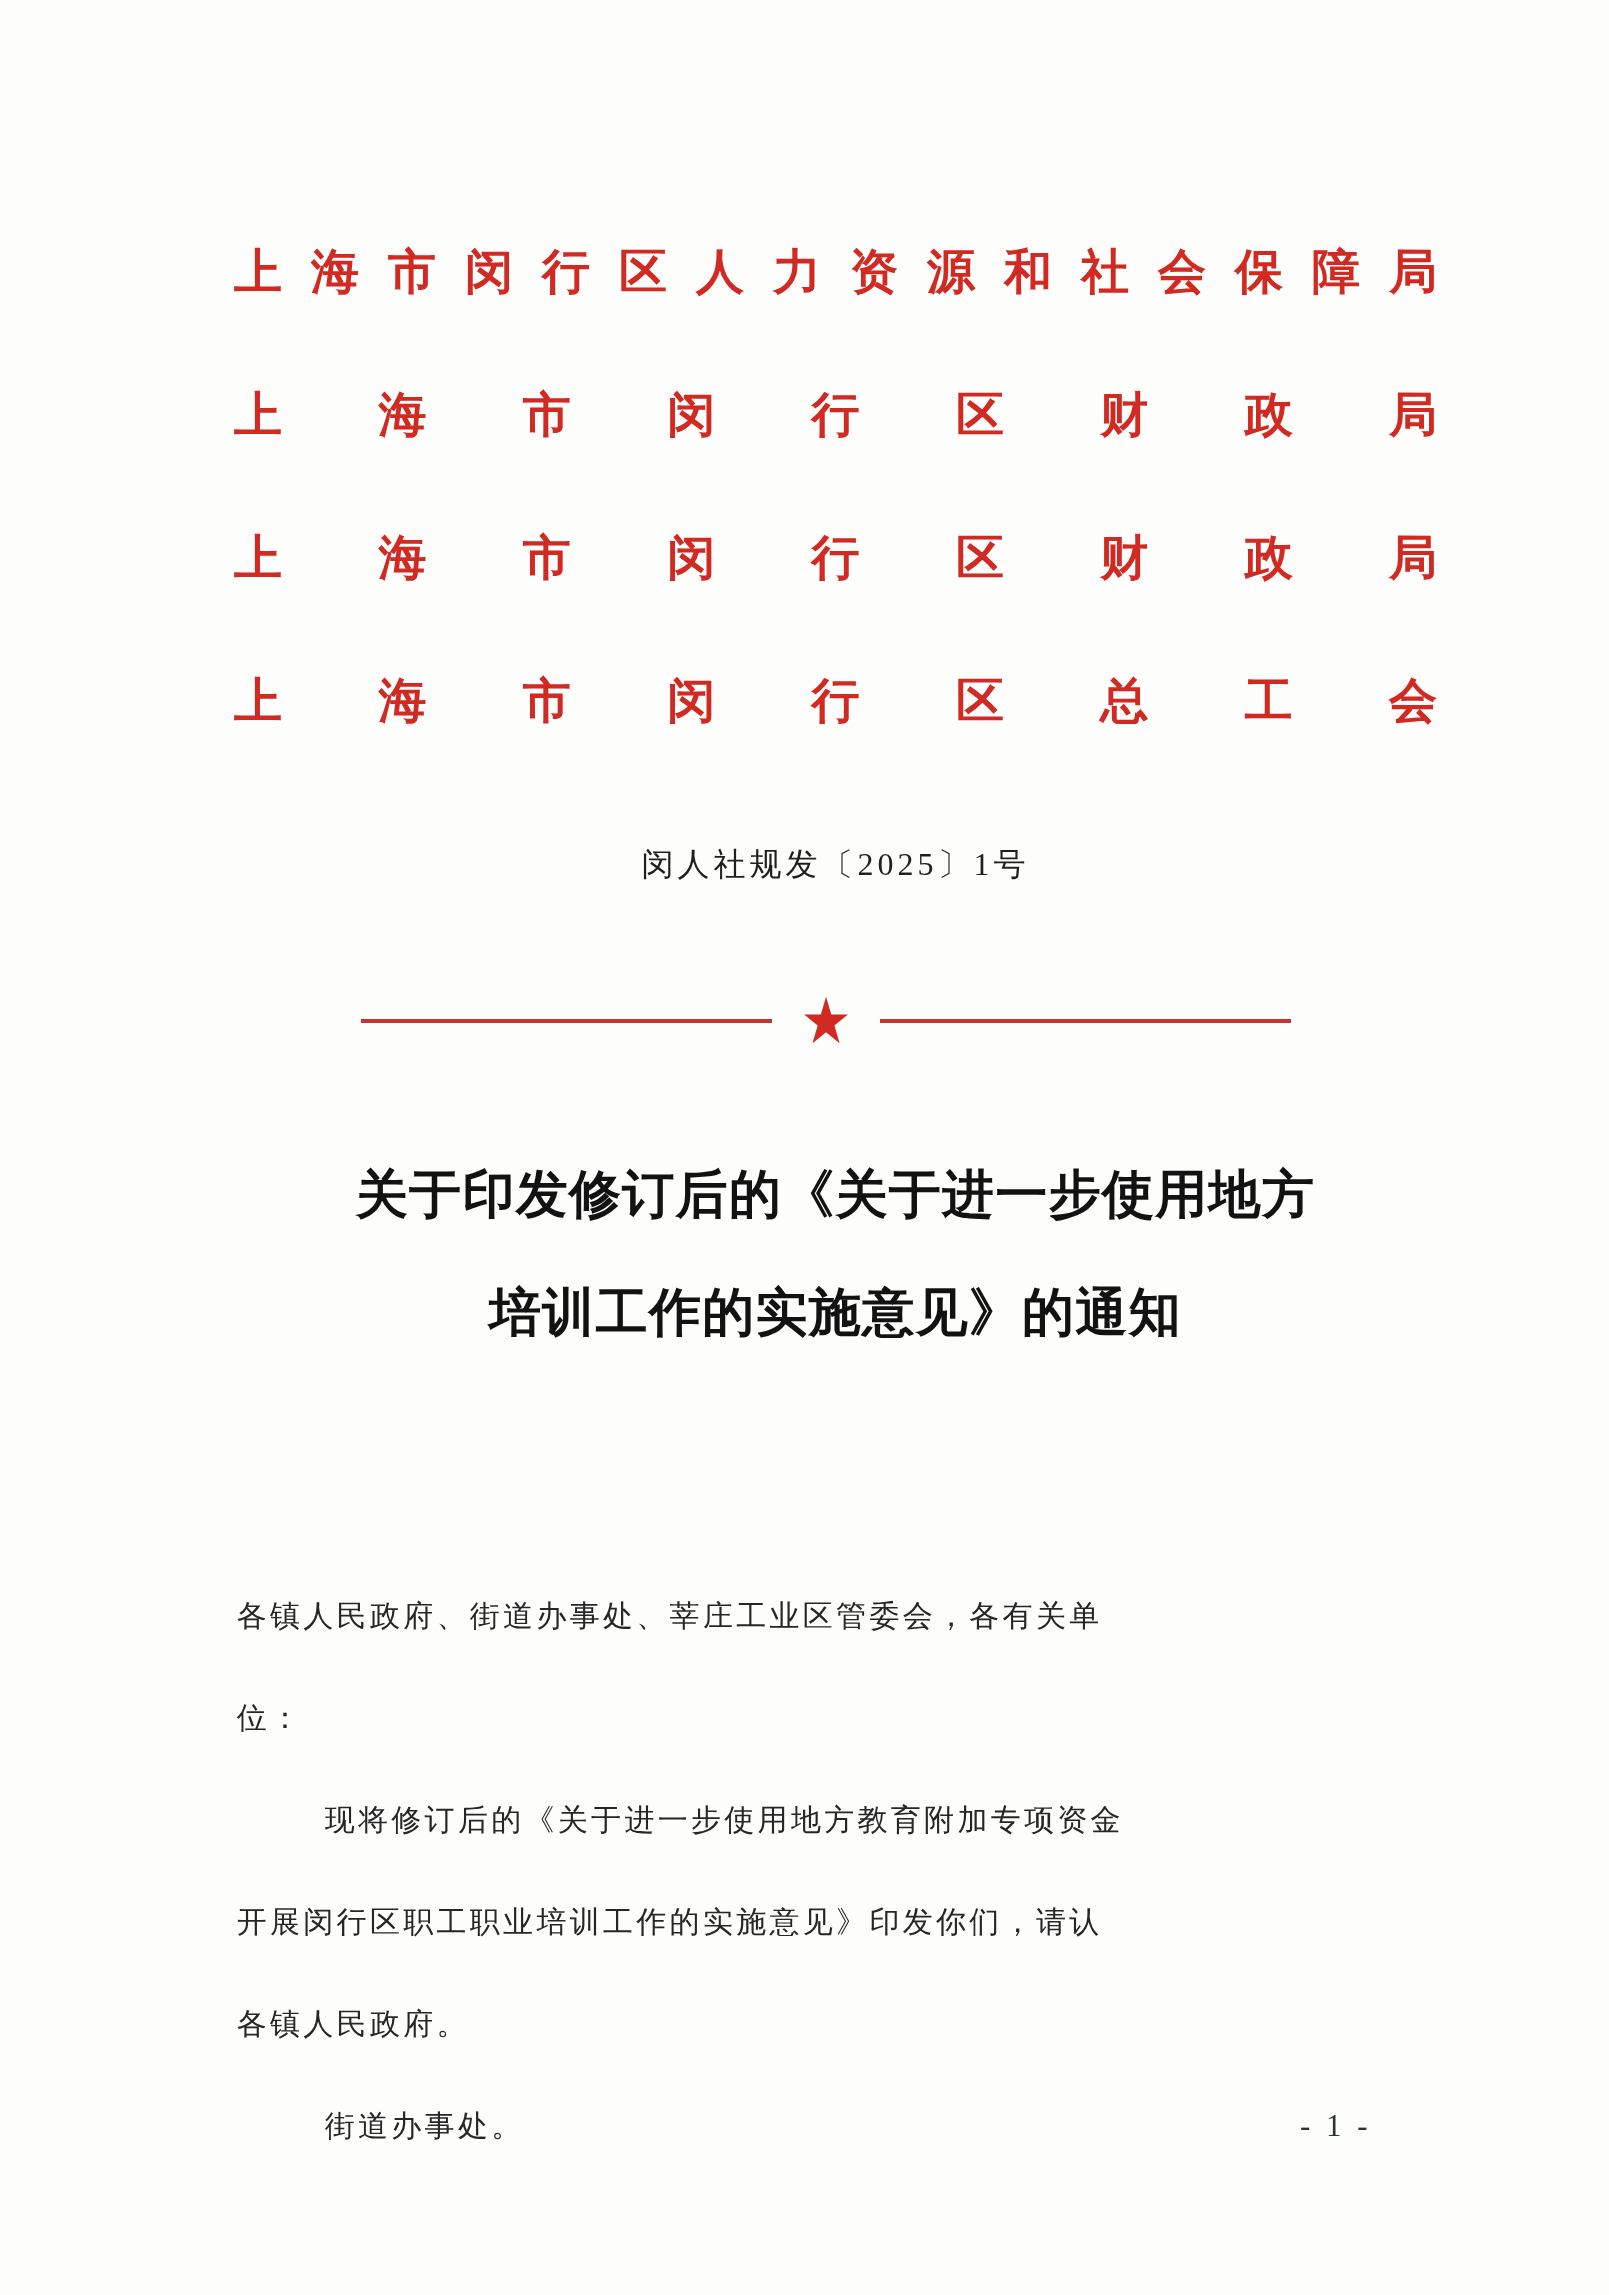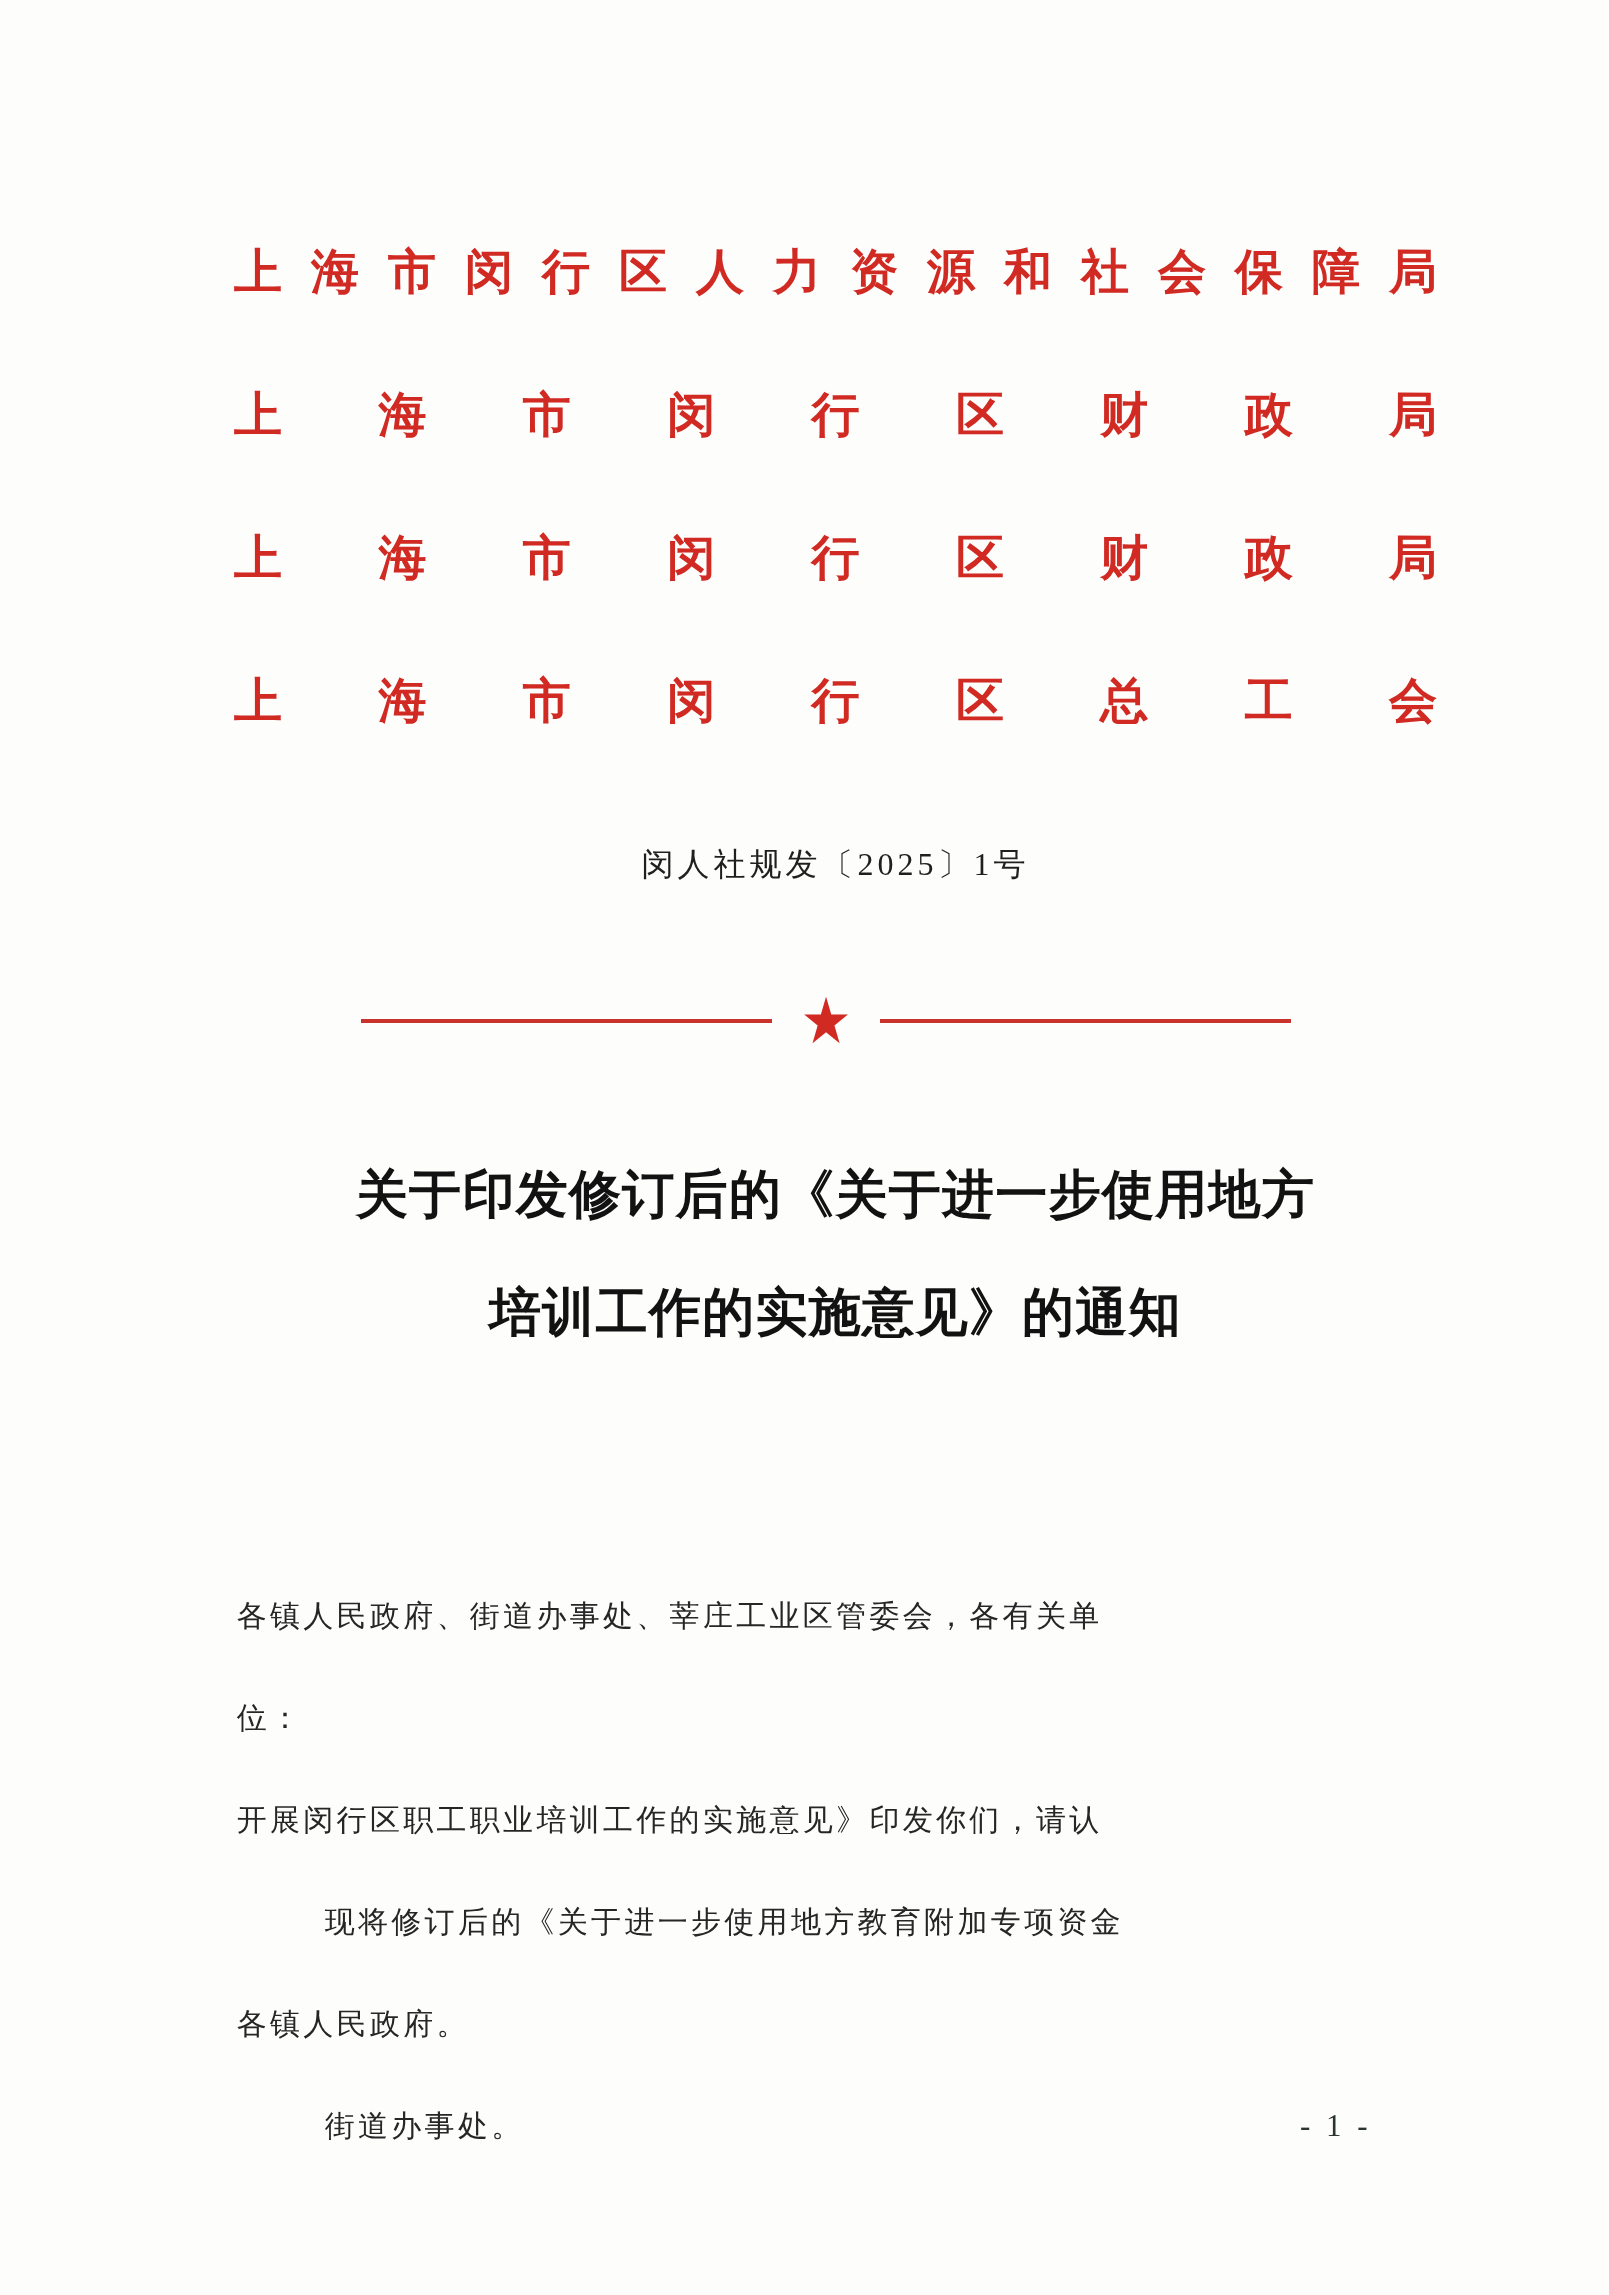--- a/index.html
+++ b/index.html
@@ -141,22 +141,22 @@
     </div>
 
     <div class="title-block">
       <div class="title-line">关于印发修订后的《关于进一步使用地方</div>
       <div class="title-line">培训工作的实施意见》的通知</div>
     </div>
 
     <div class="body-block">
       <div class="body-line">各镇人民政府、街道办事处、莘庄工业区管委会，各有关单</div>
       <div class="body-line">位：</div>
+      <div class="body-line indent">现将修订后的《关于进一步使用地方教育附加专项资金</div>
       <div class="body-line">开展闵行区职工职业培训工作的实施意见》印发你们，请认</div>
-      <div class="body-line indent">现将修订后的《关于进一步使用地方教育附加专项资金</div>
       <div class="body-line">各镇人民政府。</div>
       <div class="body-line indent">街道办事处。</div>
     </div>
 
   </div>
 
   <div class="page-number">- 1 -</div>
 </div>
 
 

